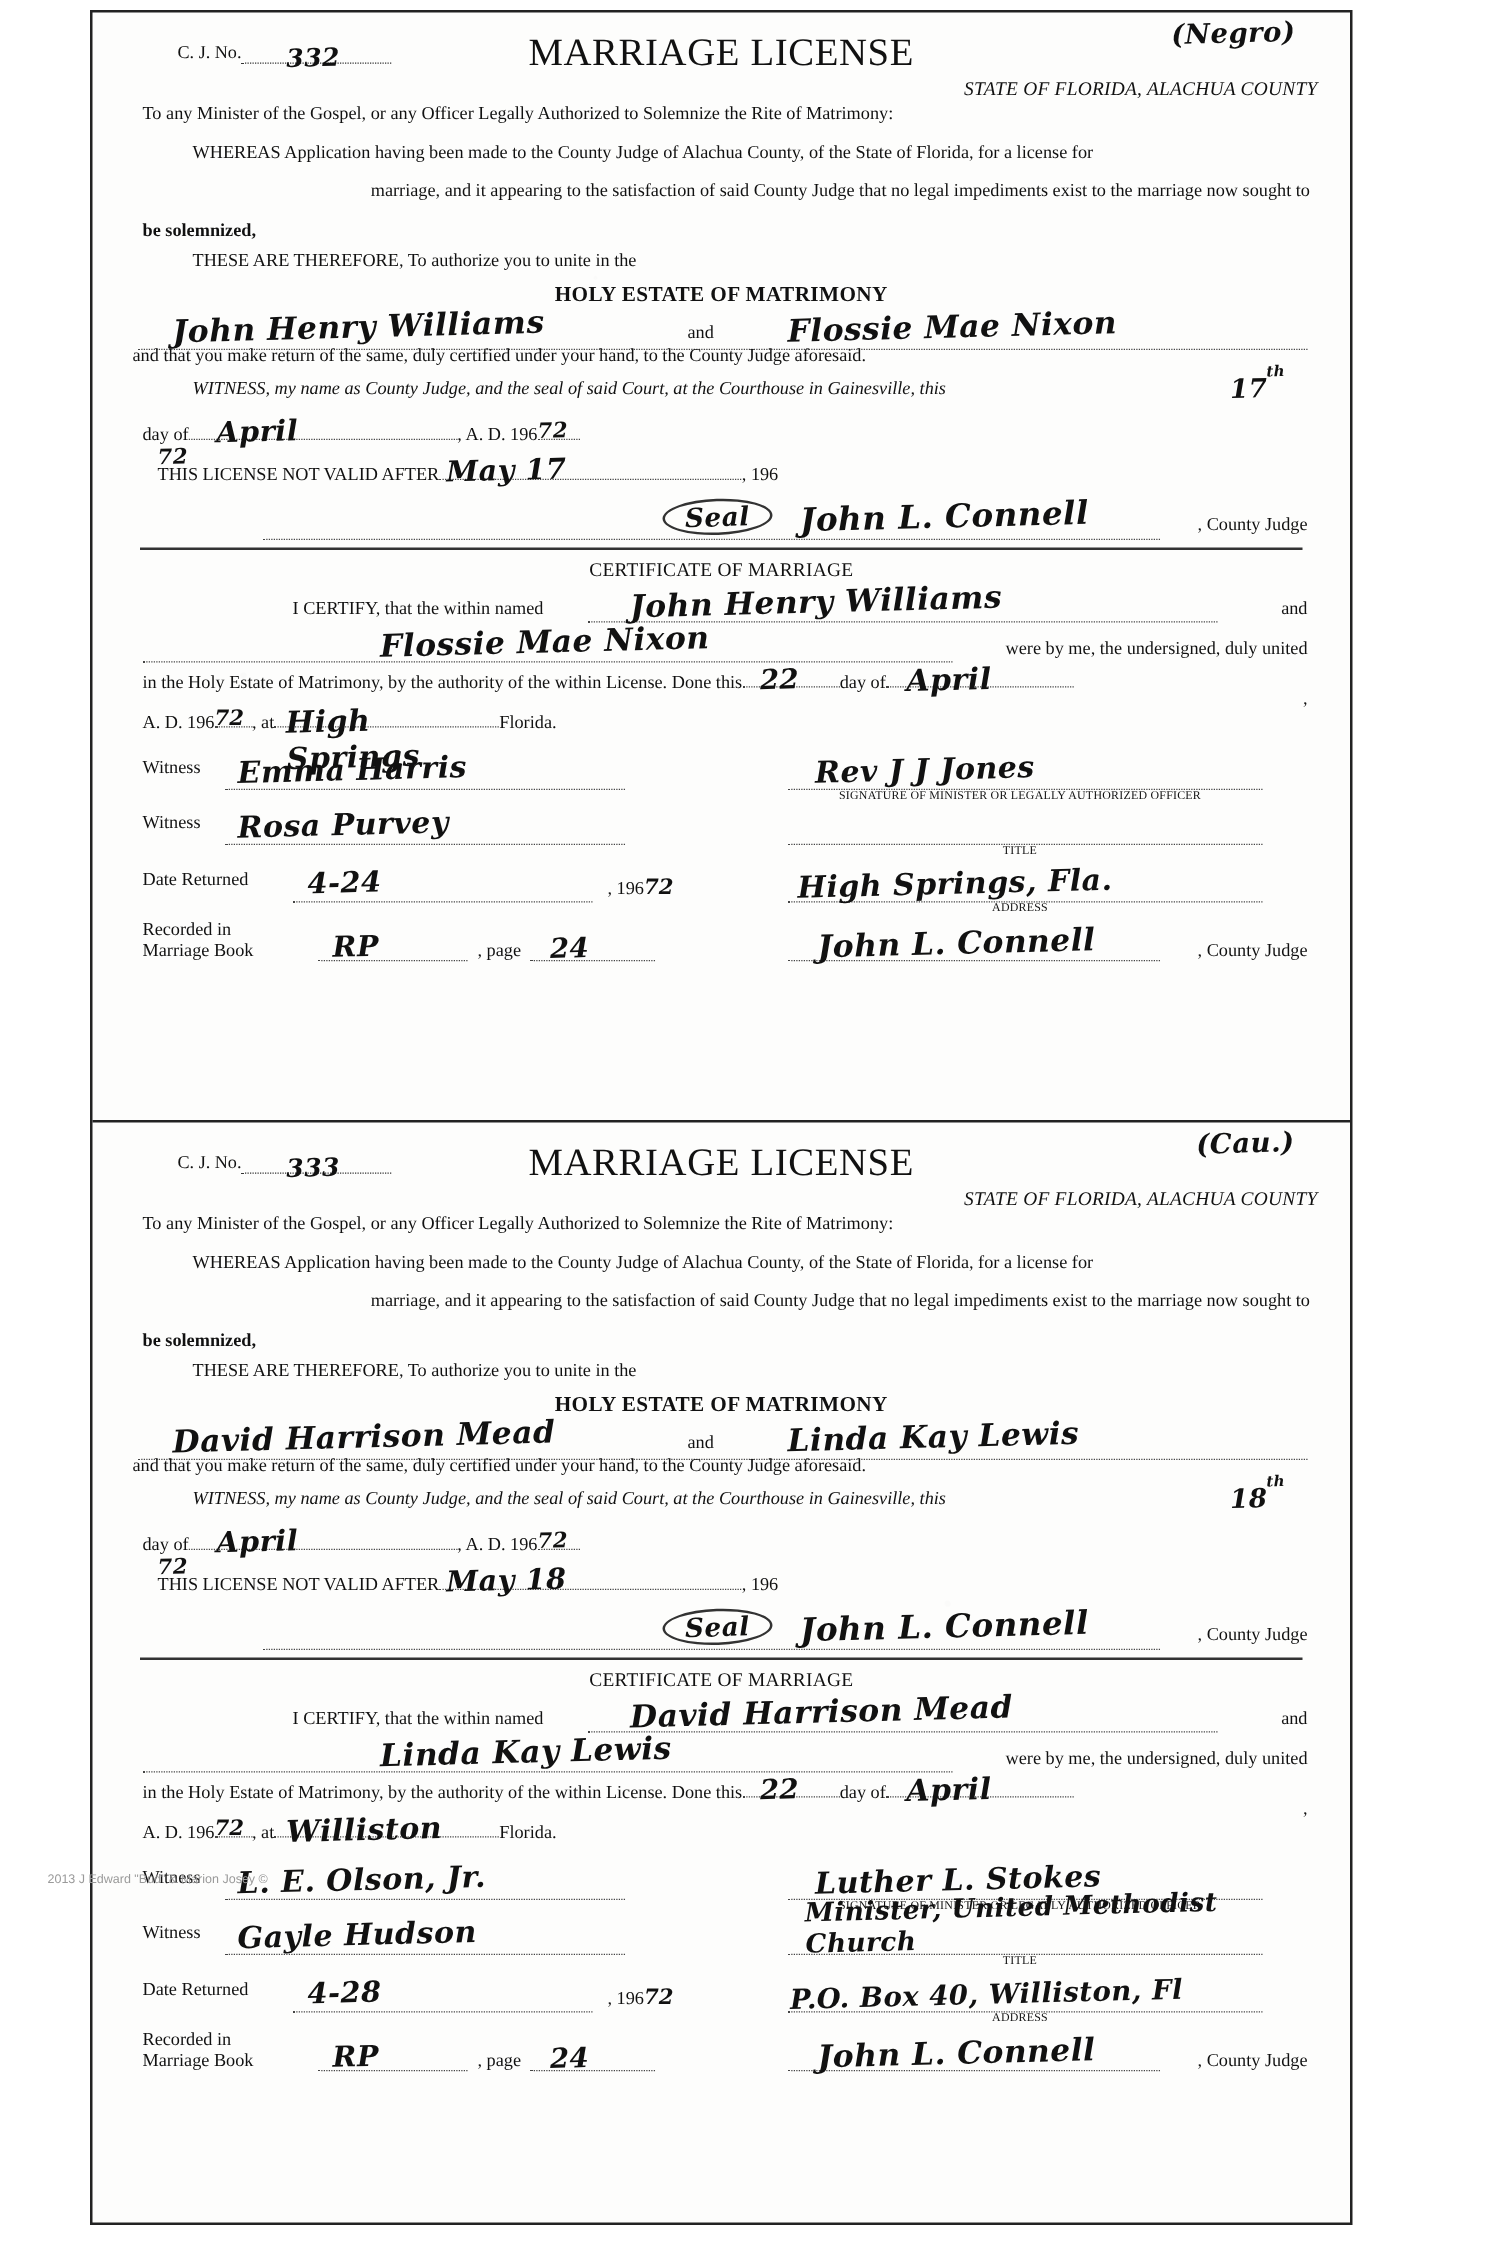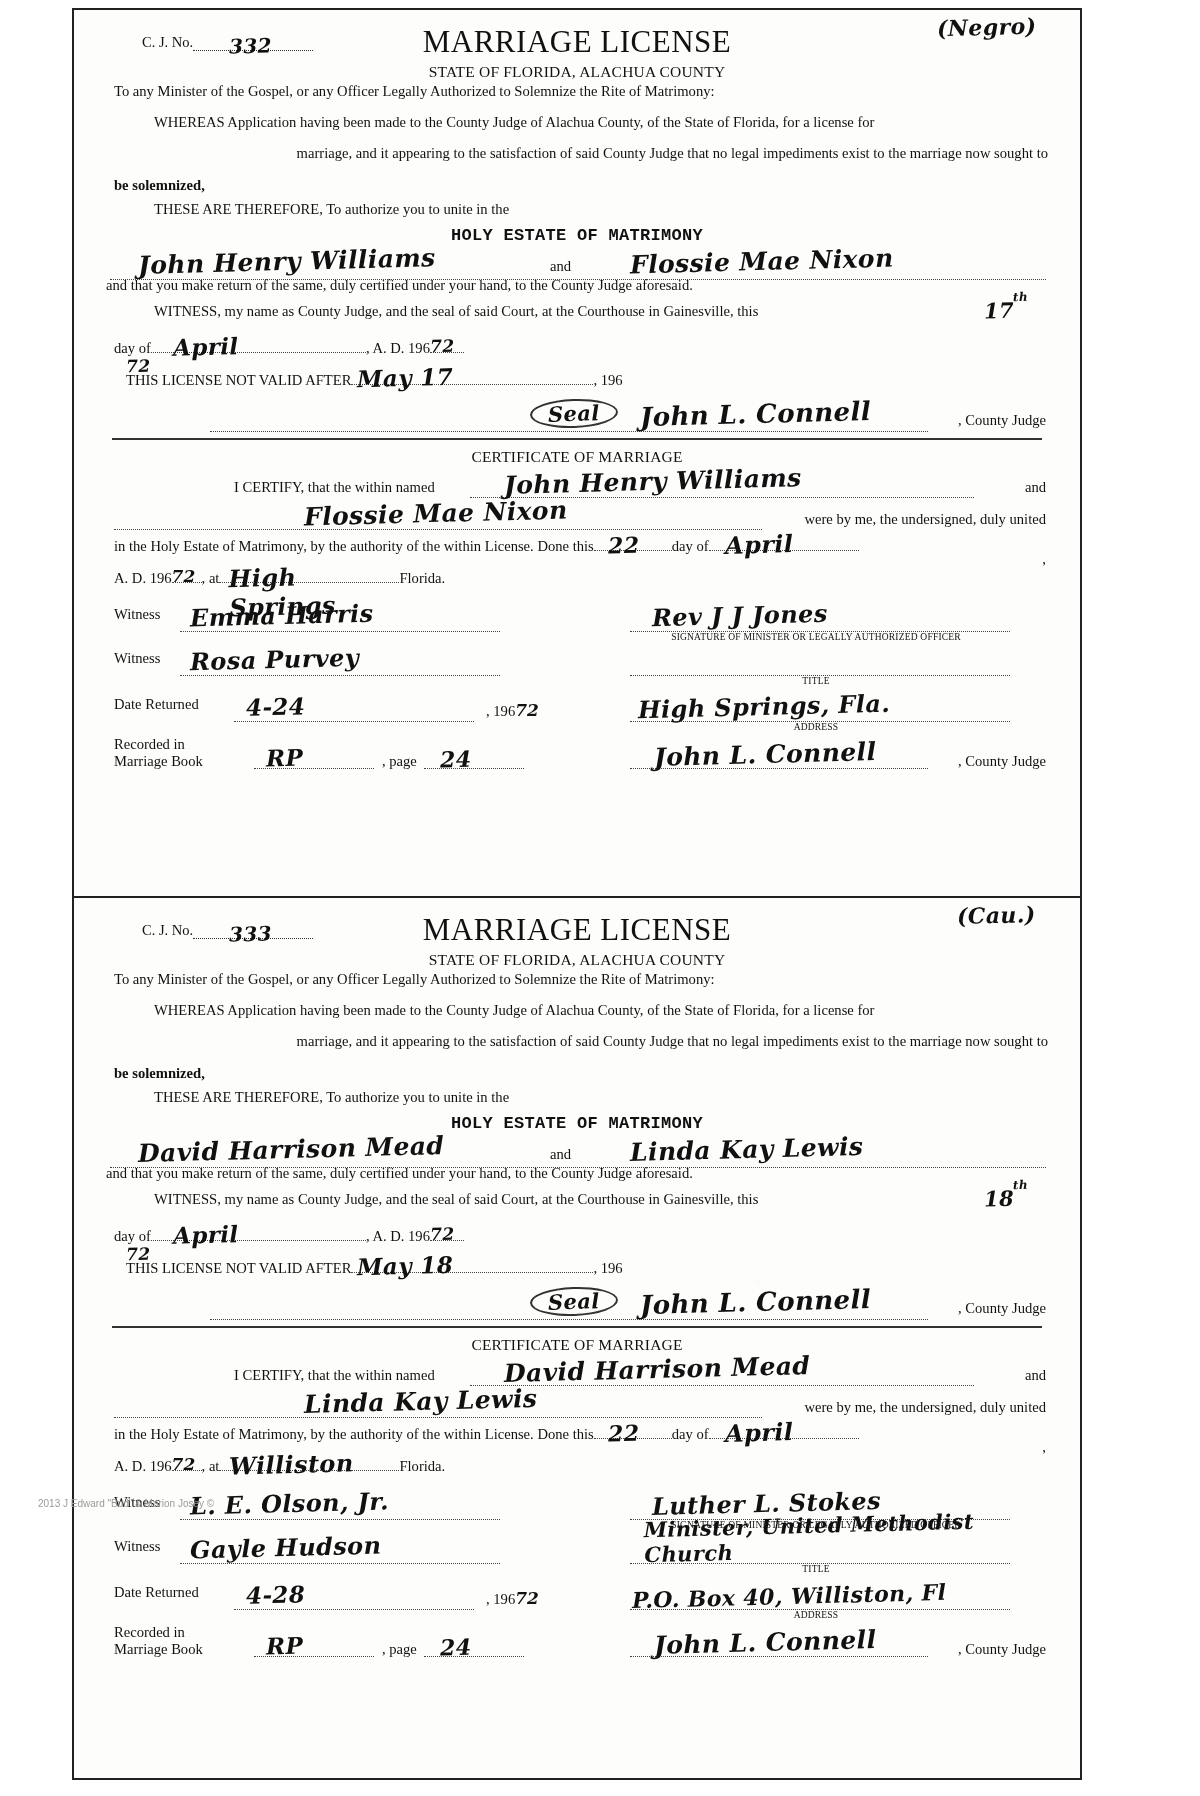--- a/index.html
+++ b/index.html
@@ -35,24 +35,25 @@
 
   .title{
     text-align:center;
     font-size:31px;
     letter-spacing:.5px;
     font-family:"Liberation Serif", serif;
     font-weight:400;
     margin-top:14px;
   }
   .subtitle{
-    text-align:center;
+    text-align:right;
     font-size:15.5px;
     margin-top:3px;
     letter-spacing:.2px;
+    font-style:italic;
   }
   .cjno{
     position:absolute;left:42px;top:24px;
     font-size:14.5px;
     white-space:nowrap;
   }
   .cjno .dots{
     display:inline-block;
     border-bottom:1px dotted #333;
     width:120px;
@@ -81,33 +82,33 @@
     line-height:1.05;
     margin:0;
   }
   .l1{position:absolute;left:14px;top:74px;text-align:right;}
   .l2{position:absolute;left:54px;top:105px;right:6px;}
   .l3{position:absolute;left:14px;top:136px;right:6px;text-align:right;}
   .l4{position:absolute;left:14px;top:168px;font-weight:bold;}
   .l5{position:absolute;left:54px;top:192px;}
   .holy{
     position:absolute;left:0;right:0;top:216px;
-    text-align:center;font-size:17px;font-weight:bold;letter-spacing:.3px;font-family:Liberation Mono, monospace;
+    text-align:center;font-size:17px;font-weight:bold;letter-spacing:.3px;
   }
   .nameline{
     position:absolute;left:10px;right:8px;top:240px;height:30px;
   }
   .nameline .dotline{
     position:absolute;left:0;right:0;bottom:0;border-bottom:1px dotted #444;
   }
   .name-a{position:absolute;left:28px;bottom:4px;font-size:25px;}
   .and-mid{position:absolute;left:440px;bottom:5px;font-size:14.6px;}
   .name-b{position:absolute;left:520px;bottom:4px;font-size:25px;}
   .l6{position:absolute;left:6px;top:268px;right:6px;}
-  .l7{position:absolute;left:54px;top:294px;right:6px;}
+  .l7{position:absolute;left:54px;top:294px;right:6px;font-style:italic;}
   .daynum{position:absolute;right:40px;top:288px;font-size:21px;}
   .daysup{position:absolute;right:26px;top:280px;font-size:12px;}
   .l8{position:absolute;left:14px;top:330px;right:6px;font-size:14.6px;}
   .l8 .dots{display:inline-block;border-bottom:1px dotted #444;width:215px;position:relative;}
   .month1{position:absolute;left:22px;top:-19px;font-size:23px;}
   .yr{position:absolute;left:0;top:-16px;font-size:17px;}
   .l9{position:absolute;left:14px;top:362px;right:6px;font-size:14.6px;margin-left:12px;}
   .l9 .dots2{display:inline-block;border-bottom:1px dotted #444;width:242px;position:relative;}
   .valid-date{position:absolute;left:6px;top:-20px;font-size:23px;}
   .signrow{

